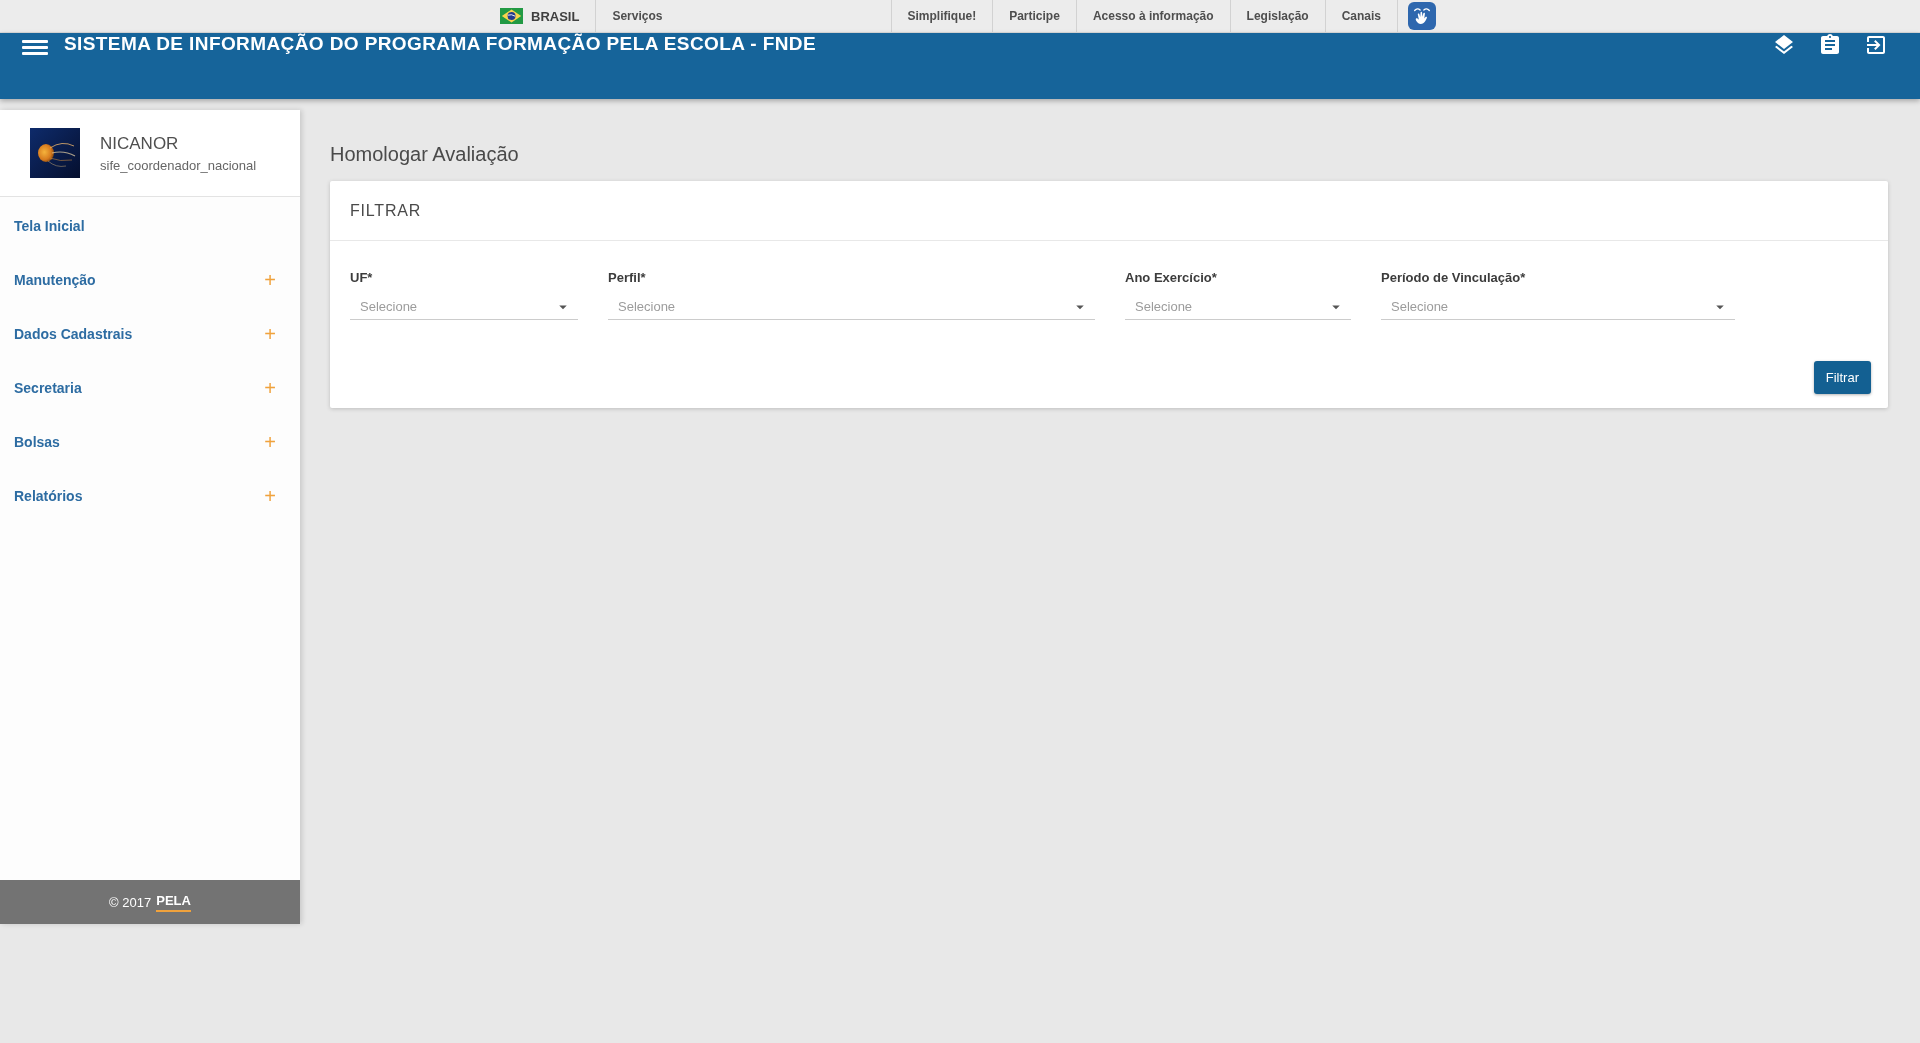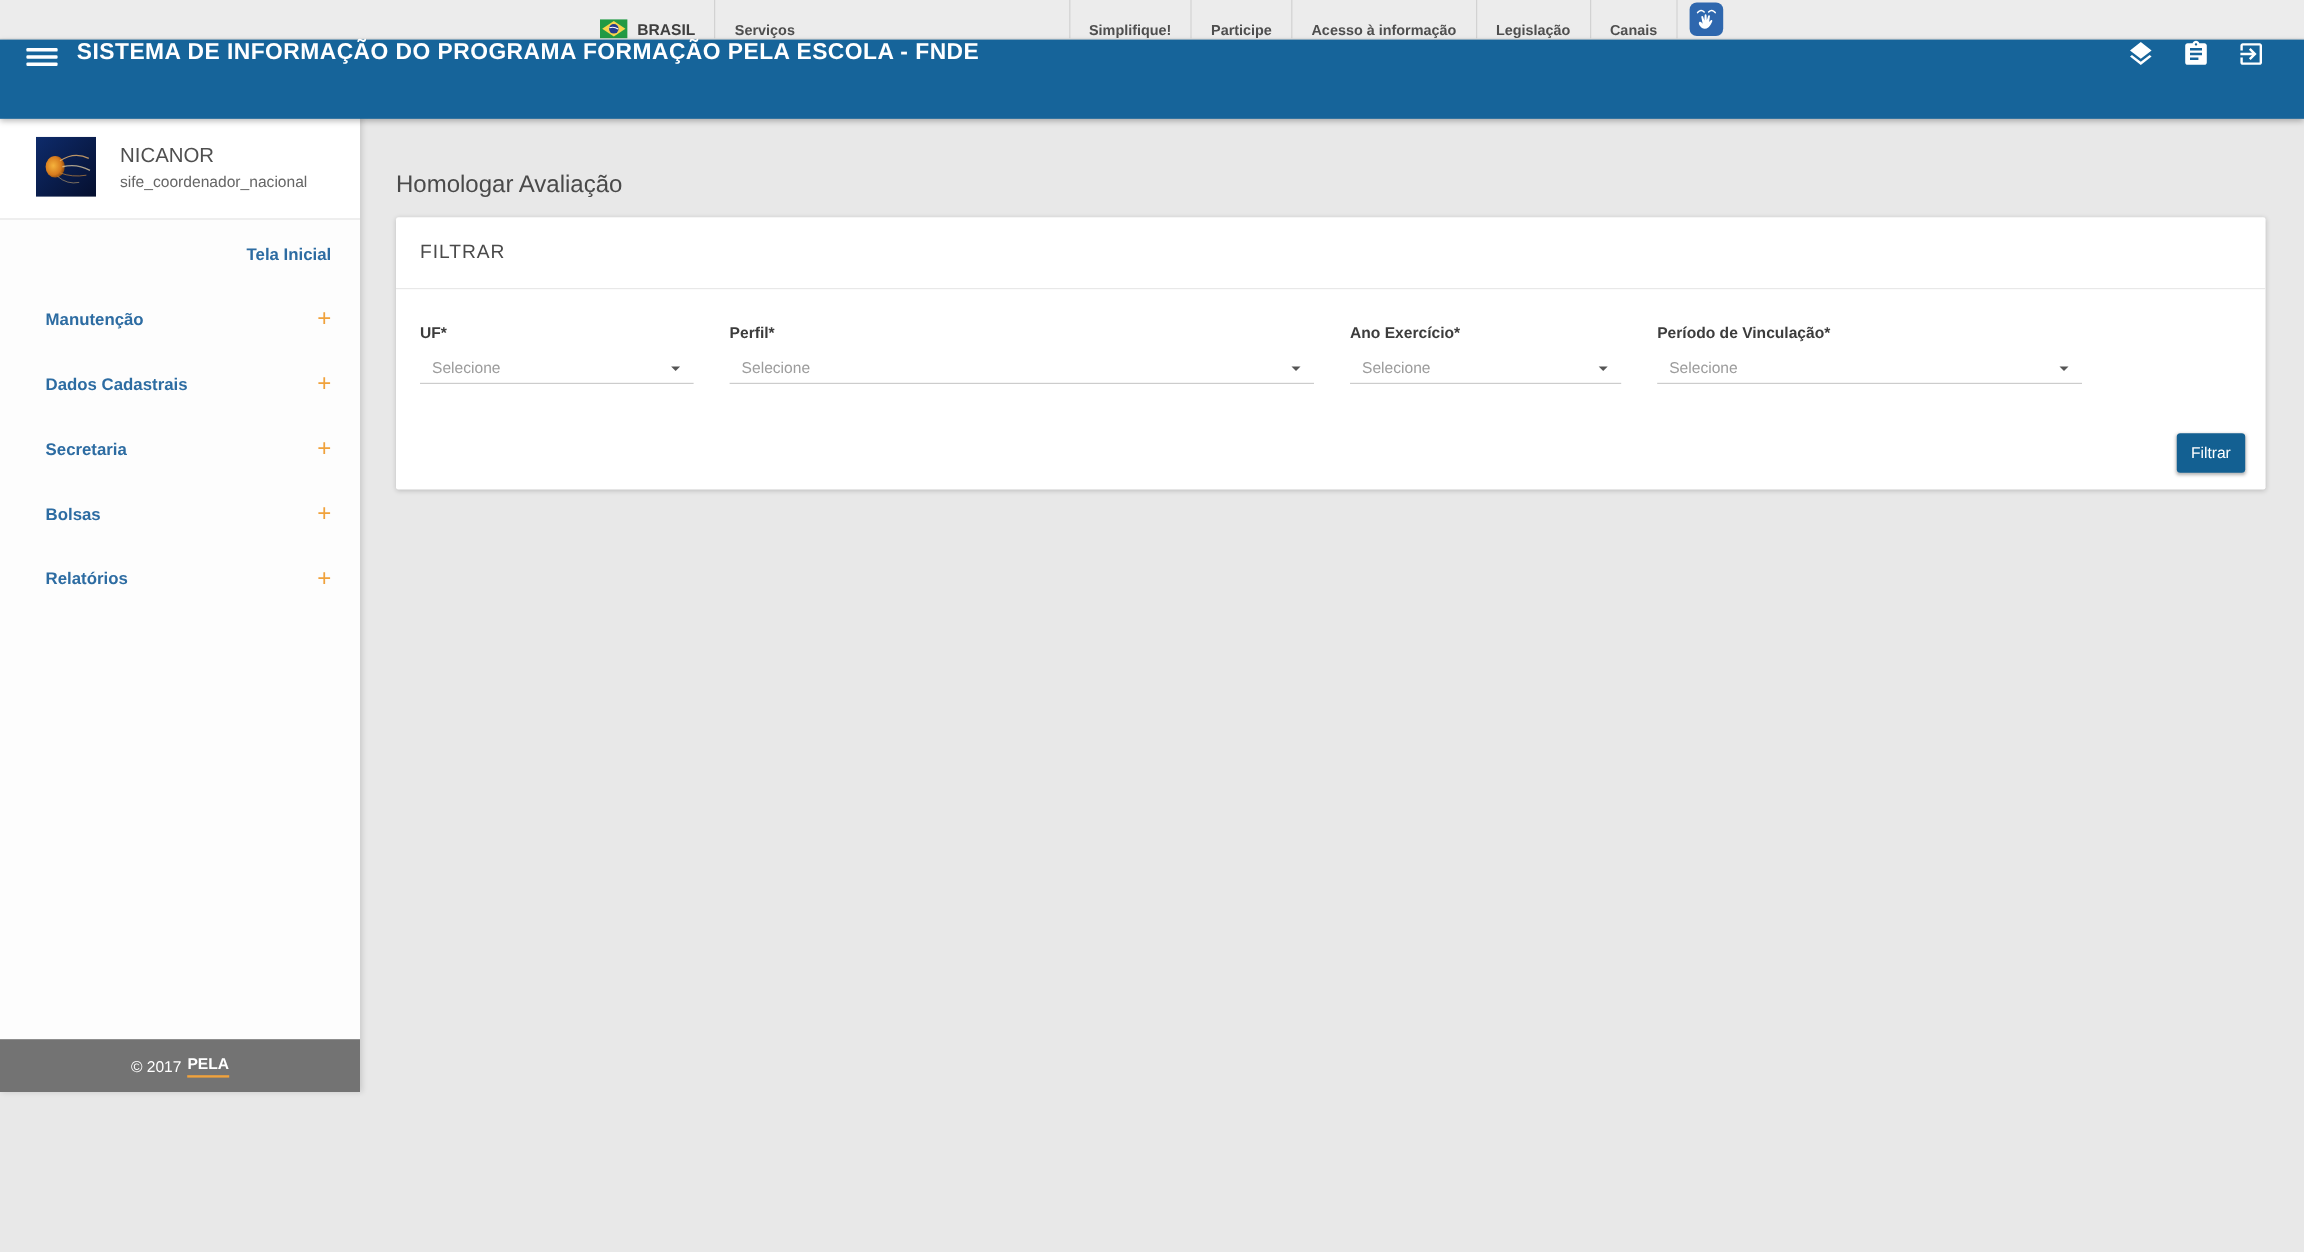--- a/index.html
+++ b/index.html
@@ -4,51 +4,51 @@
 <style>
   * { margin:0; padding:0; box-sizing:border-box; }
   html,body { width:1920px; height:1043px; overflow:hidden;
     font-family:"Liberation Sans","DejaVu Sans",sans-serif; background:#E8E8E8; }
 
   
   .govbar { height:33px; background:#ECECEC; border-bottom:1px solid #DCDCDC; }
   .govbar-inner { width:952px; margin:0 auto; height:100%; display:flex;
     align-items:stretch; justify-content:space-between; }
   .gov-group { display:flex; align-items:stretch; }
-  .gov-item { display:flex; align-items:flex-end; padding:0 16px; font-size:12px;
+  .gov-item { display:flex; align-items:center; padding:0 16px; font-size:12px;
     font-weight:700; color:#4E4E4E; border-left:1px solid #D2D2D2; cursor:pointer; }
   .gov-item.no-left { border-left:none; }
   .gov-item.last { border-right:1px solid #D2D2D2; }
   .gov-brand { font-size:13px; font-weight:700; color:#3F3F3F; margin-left:8px; }
   .flag { width:23px; height:16px; display:block; }
   .vlibras { width:28px; height:28px; margin:2px 0 0 10px; border-radius:6px;
     background:#2E67AE; display:flex; align-items:center; justify-content:center; cursor:pointer; }
 
   
   .appbar { height:66px; background:#16649A; display:flex; align-items:flex-start;
     box-shadow:0 2px 5px rgba(0,0,0,.28); position:relative; z-index:5; }
   .hamburger { width:26px; margin:0 16px 0 22px; cursor:pointer; padding:4px 0; }
   .hamburger span { display:block; height:3px; background:#FFF; margin:3px 0; border-radius:1px; }
   .app-title { color:#FFF; font-size:19px; font-weight:700; letter-spacing:.4px; }
   .appbar-icons { margin-left:auto; display:flex; align-items:center; gap:22px; padding-right:32px; }
   .appbar-icons .icn { width:24px; height:24px; cursor:pointer; }
 
   
-  .sidebar { position:absolute; left:0; top:96px; width:300px; height:814px;
+  .sidebar { position:absolute; left:0; top:110px; width:300px; height:814px;
     background:#FDFDFD; box-shadow:2px 0 5px rgba(0,0,0,.14); z-index:3;
     display:flex; flex-direction:column; }
   .user-panel { display:flex; align-items:center; padding:18px 20px 18px 30px;
     border-bottom:1px solid #E3E3E3; background:#FFF; }
   .avatar { width:50px; height:50px; display:block; }
   .user-text { margin-left:20px; }
   .user-name { font-size:17px; color:#4F4F4F; }
   .user-role { font-size:13px; color:#666; margin-top:4px; }
   .menu { flex:1; padding-top:2px; }
-  .menu-item { height:54px; display:flex; align-items:center; padding:0 24px 0 38px;
-    cursor:pointer;justify-content:flex-end; }
+  .menu-item { height:54px; display:flex; align-items:center; padding:0 24px 0 14px;
+    cursor:pointer; }
   .menu-label { font-size:14px; font-weight:700; color:#2D6CA2; }
   .menu-plus { margin-left:auto; font-size:20px; font-weight:400; color:#F0A23C; line-height:1; }
   .side-footer { height:44px; background:#737373; display:flex; align-items:center;
     justify-content:center; font-size:13px; color:#FFF; }
   .side-footer b { margin-left:5px; font-weight:700; border-bottom:2px solid #F0A23C;
     padding-bottom:2px; cursor:pointer; }
 
   
   .main { margin-left:300px; padding:0 32px 0 30px; }
   .page-title { margin-top:44px; font-size:20px; font-weight:400; color:#4A4A4A; }

